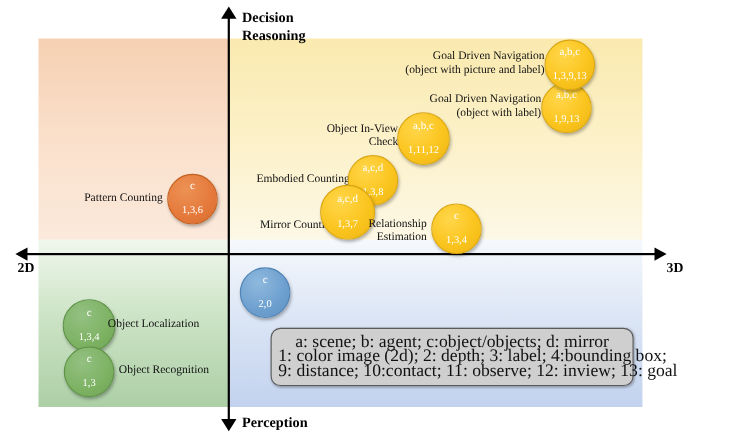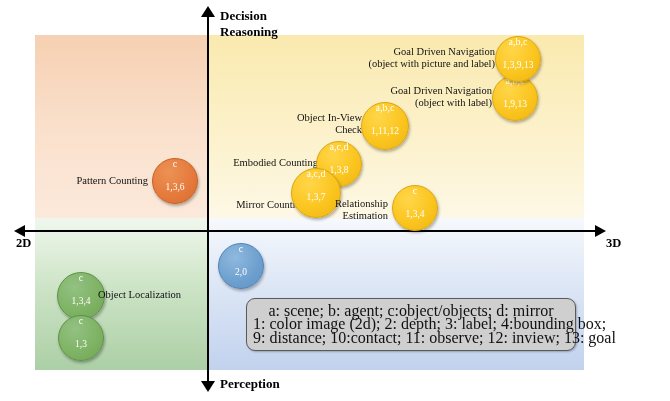--- a/index.html
+++ b/index.html
@@ -29,21 +29,21 @@
   #arrow-left{left:14px;top:225px;border-top:6.5px solid transparent;border-bottom:6.5px solid transparent;border-right:11px solid #000;}
 
   .axis-label{position:absolute;font-weight:bold;color:#000;font-size:12.5px;line-height:14px;}
   #lbl-decision{left:220px;top:8px;font-size:13px;line-height:15.5px;}
   #lbl-perception{left:220px;top:377px;font-size:13px;}
   #lbl-2d{left:16px;top:236px;font-size:12.5px;}
   #lbl-3d{left:606px;top:236px;font-size:12.5px;}
 
   .bubble{
     position:absolute;border-radius:50%;
-    display:flex;flex-direction:column;align-items:center;
+    display:flex;flex-direction:column;align-items:center;justify-content:center;
     color:#ffffff;text-align:center;
     box-shadow:1px 2px 3px rgba(0,0,0,0.30);
     line-height:10.5px;
     gap:12px;
   }
   .bubble .b1{font-size:10px;}
   .bubble .b2{font-size:9.5px;}
 
   .b-yellow{background:radial-gradient(circle at 36% 30%, #FFD64A 0%, #FBC51F 55%, #ECB312 100%);border:1px solid #D9A511;}
   .b-orange{background:radial-gradient(circle at 36% 30%, #EC9254 0%, #E4793B 60%, #D66C30 100%);border:1px solid #C4601F;}
@@ -158,20 +158,23 @@
     <span class="b2">1,3,4</span>
   </div>
   <div class="tlabel tleft" style="left:98px;top:289px;width:130px;text-align:left;">
     <div>Object Localization</div>
   </div>
 
   <div class="bubble b-green" style="left:58px;top:315px;width:44px;height:44px;">
     <span class="b1">c</span>
     <span class="b2">1,3</span>
   </div>
+  <div class="tlabel tleft" style="left:108px;top:331px;width:130px;text-align:left;">
+    <div>Object Recognition</div>
+  </div>
 
   <div id="legend-box">
     <div>a: scene; b: agent; c:object/objects; d: mirror</div>
     <div>1: color image (2d); 2: depth; 3: label; 4:bounding box;</div>
     <div>9: distance; 10:contact; 11: observe; 12: inview; 13: goal</div>
   </div>
 
 </div>
 
 </body></html>

